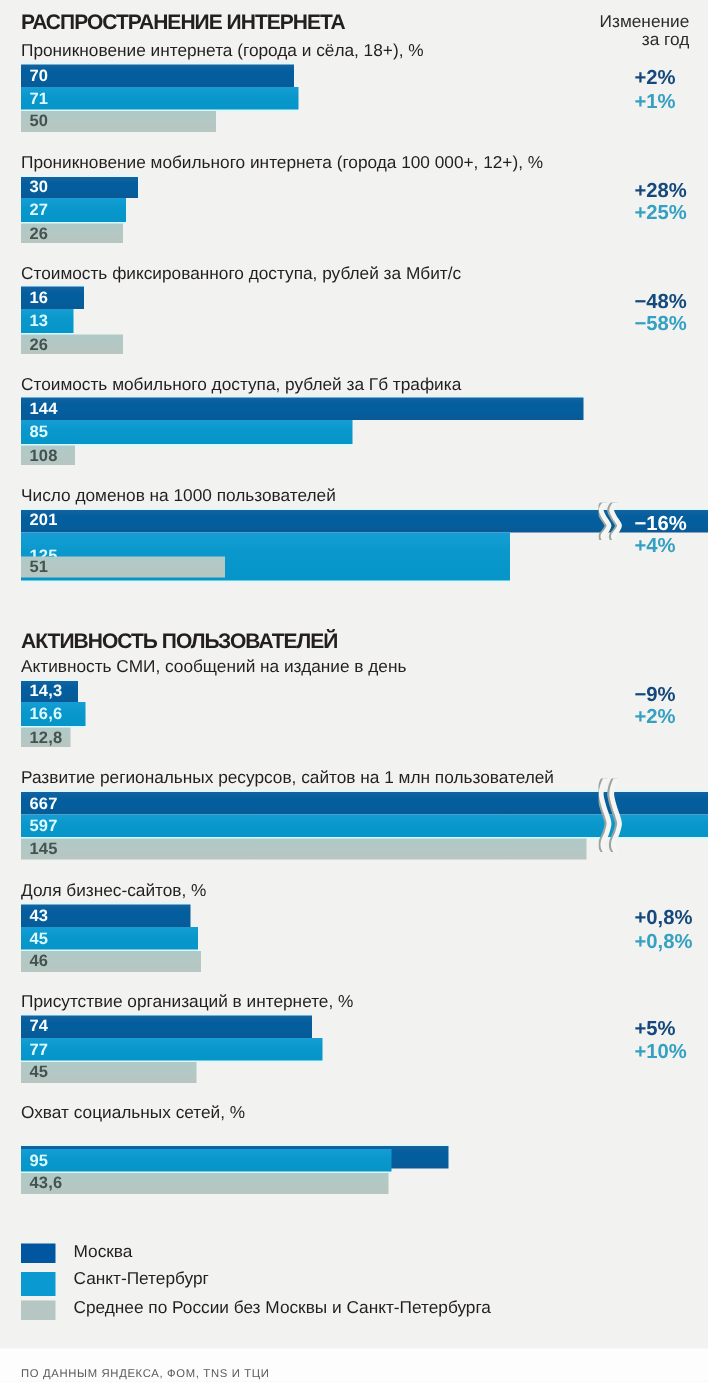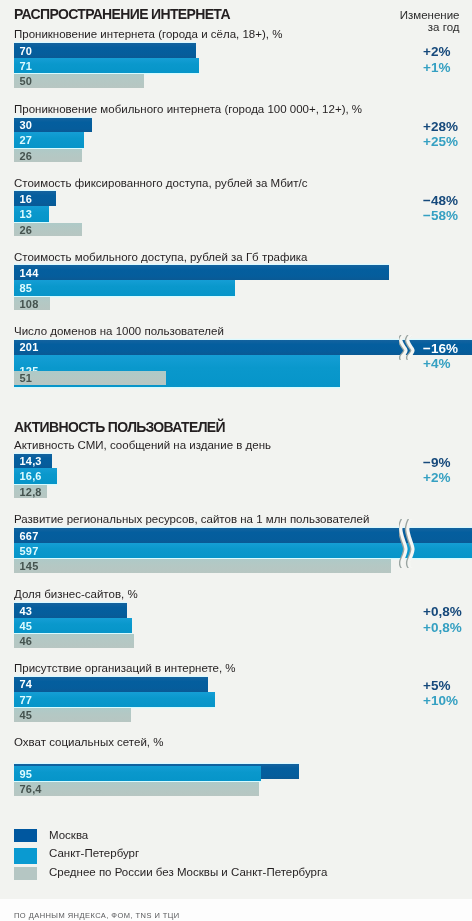--- a/index.html
+++ b/index.html
@@ -89,21 +89,21 @@
       <div class="bar b2" style="top: 296.7px; width: 36px; height: 13.5px;">
         <span class="blabel">108</span>
       </div>
       <div class="grp-label" style="top: 326.2px;">Число доменов на 1000 пользователей</div>
       <div class="bar b0" style="top: 339.8px; width: 458px; height: 14.8px;">
         <span class="blabel">201</span>
       </div>
       <div class="bar b1" style="top: 354.6px; width: 326px; height: 32px;">
         <span class="blabel">125</span>
       </div>
-      <div class="bar b2" style="top: 371.1px; width: 152px; height: 13.5px;">
+      <div class="bar b2" style="top: 371.1px; width: 136px; height: 13.5px;">
         <span class="blabel">51</span>
       </div>
       <svg class="brk" width="18" height="25.096000000000004" viewBox="0 0 18 25.096000000000004" style="left: 399px; top: 334.652px;">
         <path d="M 3.75 0.00 C 3.40 0.42 2.15 1.59 1.65 2.51 C 1.15 3.43 0.60 4.35 0.75 5.52 C 0.90 6.69 1.87 8.28 2.55 9.54 C 3.23 10.79 4.28 12.05 4.85 13.05 C 5.42 14.05 6.00 14.64 5.95 15.56 C 5.90 16.48 5.18 17.57 4.55 18.57 C 3.92 19.57 2.57 20.75 2.15 21.58 C 1.73 22.42 1.82 23.00 2.05 23.59 C 2.28 24.18 3.30 24.85 3.55 25.10" fill="none" stroke="#9aa4a1" stroke-width="3.9" stroke-linecap="round" stroke-linejoin="round"></path>
         <path d="M 4.80 0.00 C 4.45 0.42 3.20 1.59 2.70 2.51 C 2.20 3.43 1.65 4.35 1.80 5.52 C 1.95 6.69 2.92 8.28 3.60 9.54 C 4.28 10.79 5.33 12.05 5.90 13.05 C 6.47 14.05 7.05 14.64 7.00 15.56 C 6.95 16.48 6.23 17.57 5.60 18.57 C 4.97 19.57 3.62 20.75 3.20 21.58 C 2.78 22.42 2.87 23.00 3.10 23.59 C 3.33 24.18 4.35 24.85 4.60 25.10" fill="none" stroke="#f5f6f3" stroke-width="3.2" stroke-linecap="round" stroke-linejoin="round"></path>
         <path d="M 10.75 0.00 C 10.40 0.42 9.15 1.59 8.65 2.51 C 8.15 3.43 7.60 4.35 7.75 5.52 C 7.90 6.69 8.87 8.28 9.55 9.54 C 10.23 10.79 11.28 12.05 11.85 13.05 C 12.42 14.05 13.00 14.64 12.95 15.56 C 12.90 16.48 12.18 17.57 11.55 18.57 C 10.92 19.57 9.57 20.75 9.15 21.58 C 8.73 22.42 8.82 23.00 9.05 23.59 C 9.28 24.18 10.30 24.85 10.55 25.10" fill="none" stroke="#9aa4a1" stroke-width="3.9" stroke-linecap="round" stroke-linejoin="round"></path>
         <path d="M 11.80 0.00 C 11.45 0.42 10.20 1.59 9.70 2.51 C 9.20 3.43 8.65 4.35 8.80 5.52 C 8.95 6.69 9.92 8.28 10.60 9.54 C 11.28 10.79 12.33 12.05 12.90 13.05 C 13.47 14.05 14.05 14.64 14.00 15.56 C 13.95 16.48 13.23 17.57 12.60 18.57 C 11.97 19.57 10.62 20.75 10.20 21.58 C 9.78 22.42 9.87 23.00 10.10 23.59 C 10.33 24.18 11.35 24.85 11.60 25.10" fill="none" stroke="#f5f6f3" stroke-width="3.2" stroke-linecap="round" stroke-linejoin="round"></path>
       </svg>
       <div class="chg chg0" style="top: 342.2px; color: rgb(255, 255, 255);">−16%</div>
       <div class="chg chg1" style="top: 357.4px;">+4%</div>
@@ -160,21 +160,21 @@
       <div class="chg chg0" style="top: 679.2px;">+5%</div>
       <div class="chg chg1" style="top: 694.4px;">+10%</div>
       <div class="grp-label" style="top: 737.2px;">Охват социальных сетей, %</div>
       <div class="bar b0" style="top: 764px; width: 237px; height: 14.8px; padding-left: 48px;">
         <span class="blabel">91,1</span>
       </div>
       <div class="bar b1" style="top: 765.6px; width: 247px; height: 15.6px;">
         <span class="blabel">95</span>
       </div>
       <div class="bar b2" style="top: 782.1px; width: 245px; height: 13.5px;">
-        <span class="blabel">76,4</span>
+        <span class="blabel">43,6</span>
       </div>
     </div>
   <div id="legend">
       <div class="lg-sw" style="top: 829.3px; height: 13.2px; background: rgb(0, 87, 159);"></div>
       <div class="lg-tx" style="top: 829.5px; text-align: right;">Москва</div>
       <div class="lg-sw" style="top: 847.6px; height: 16.1px; background: rgb(10, 154, 209);"></div>
       <div class="lg-tx" style="top: 848px;">Санкт-Петербург</div>
       <div class="lg-sw" style="top: 866.6px; height: 13.6px; background: rgb(181, 198, 195);"></div>
       <div class="lg-tx" style="top: 866.5px;">Среднее по России без Москвы и Санкт-Петербурга</div>
     </div>

